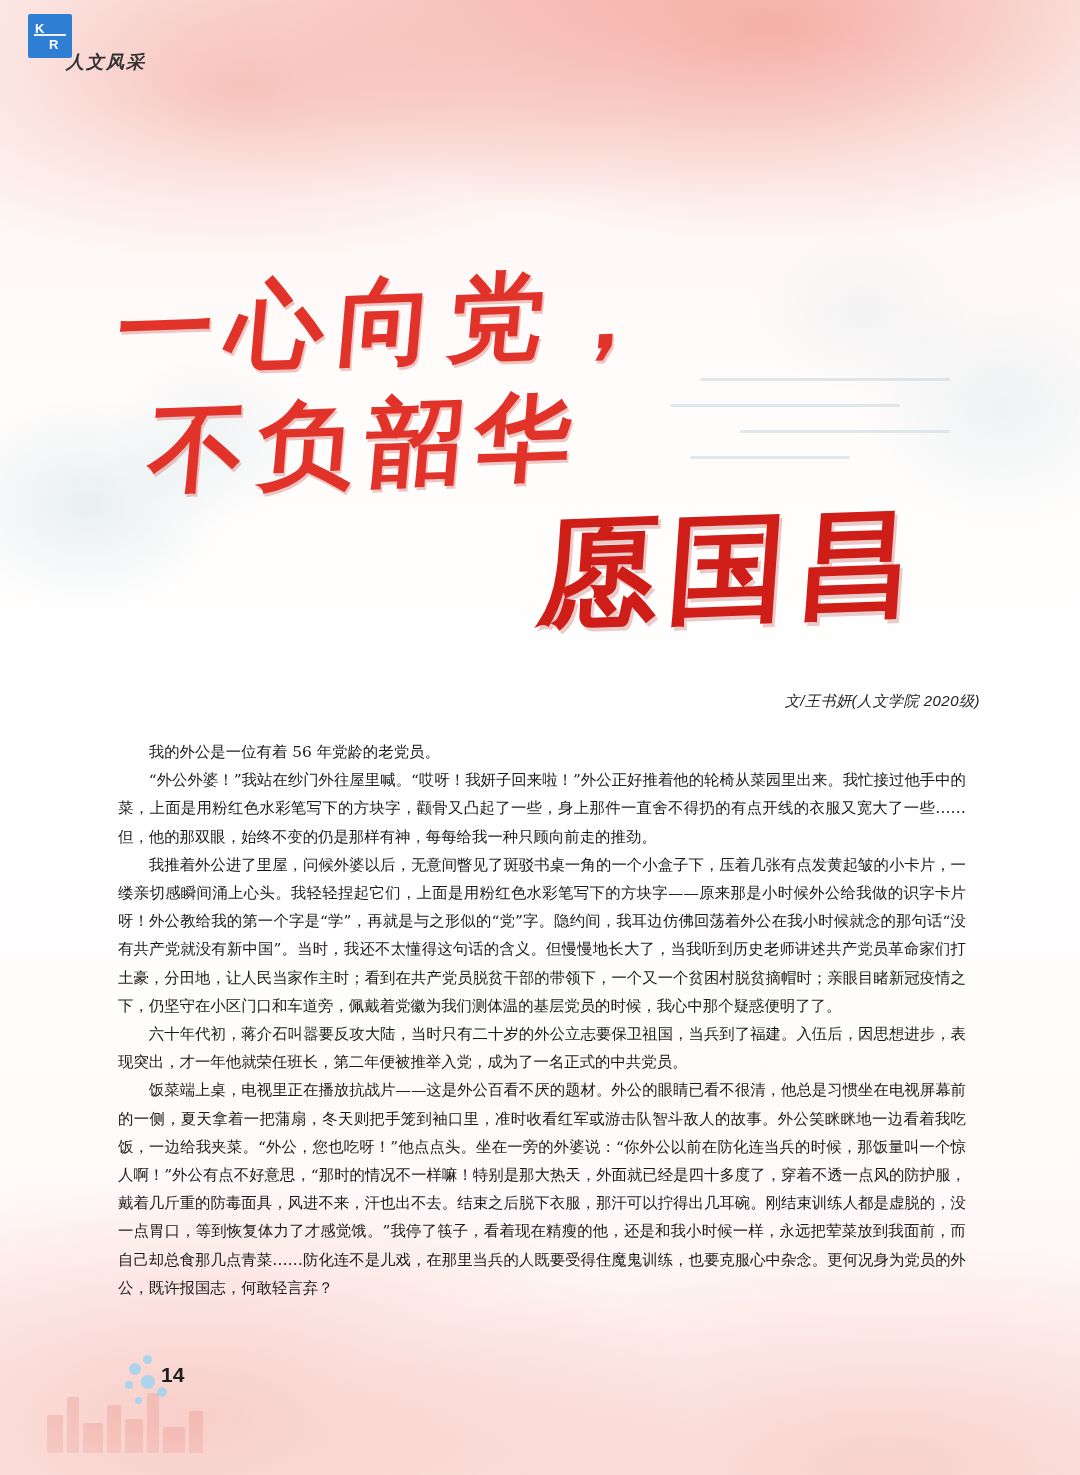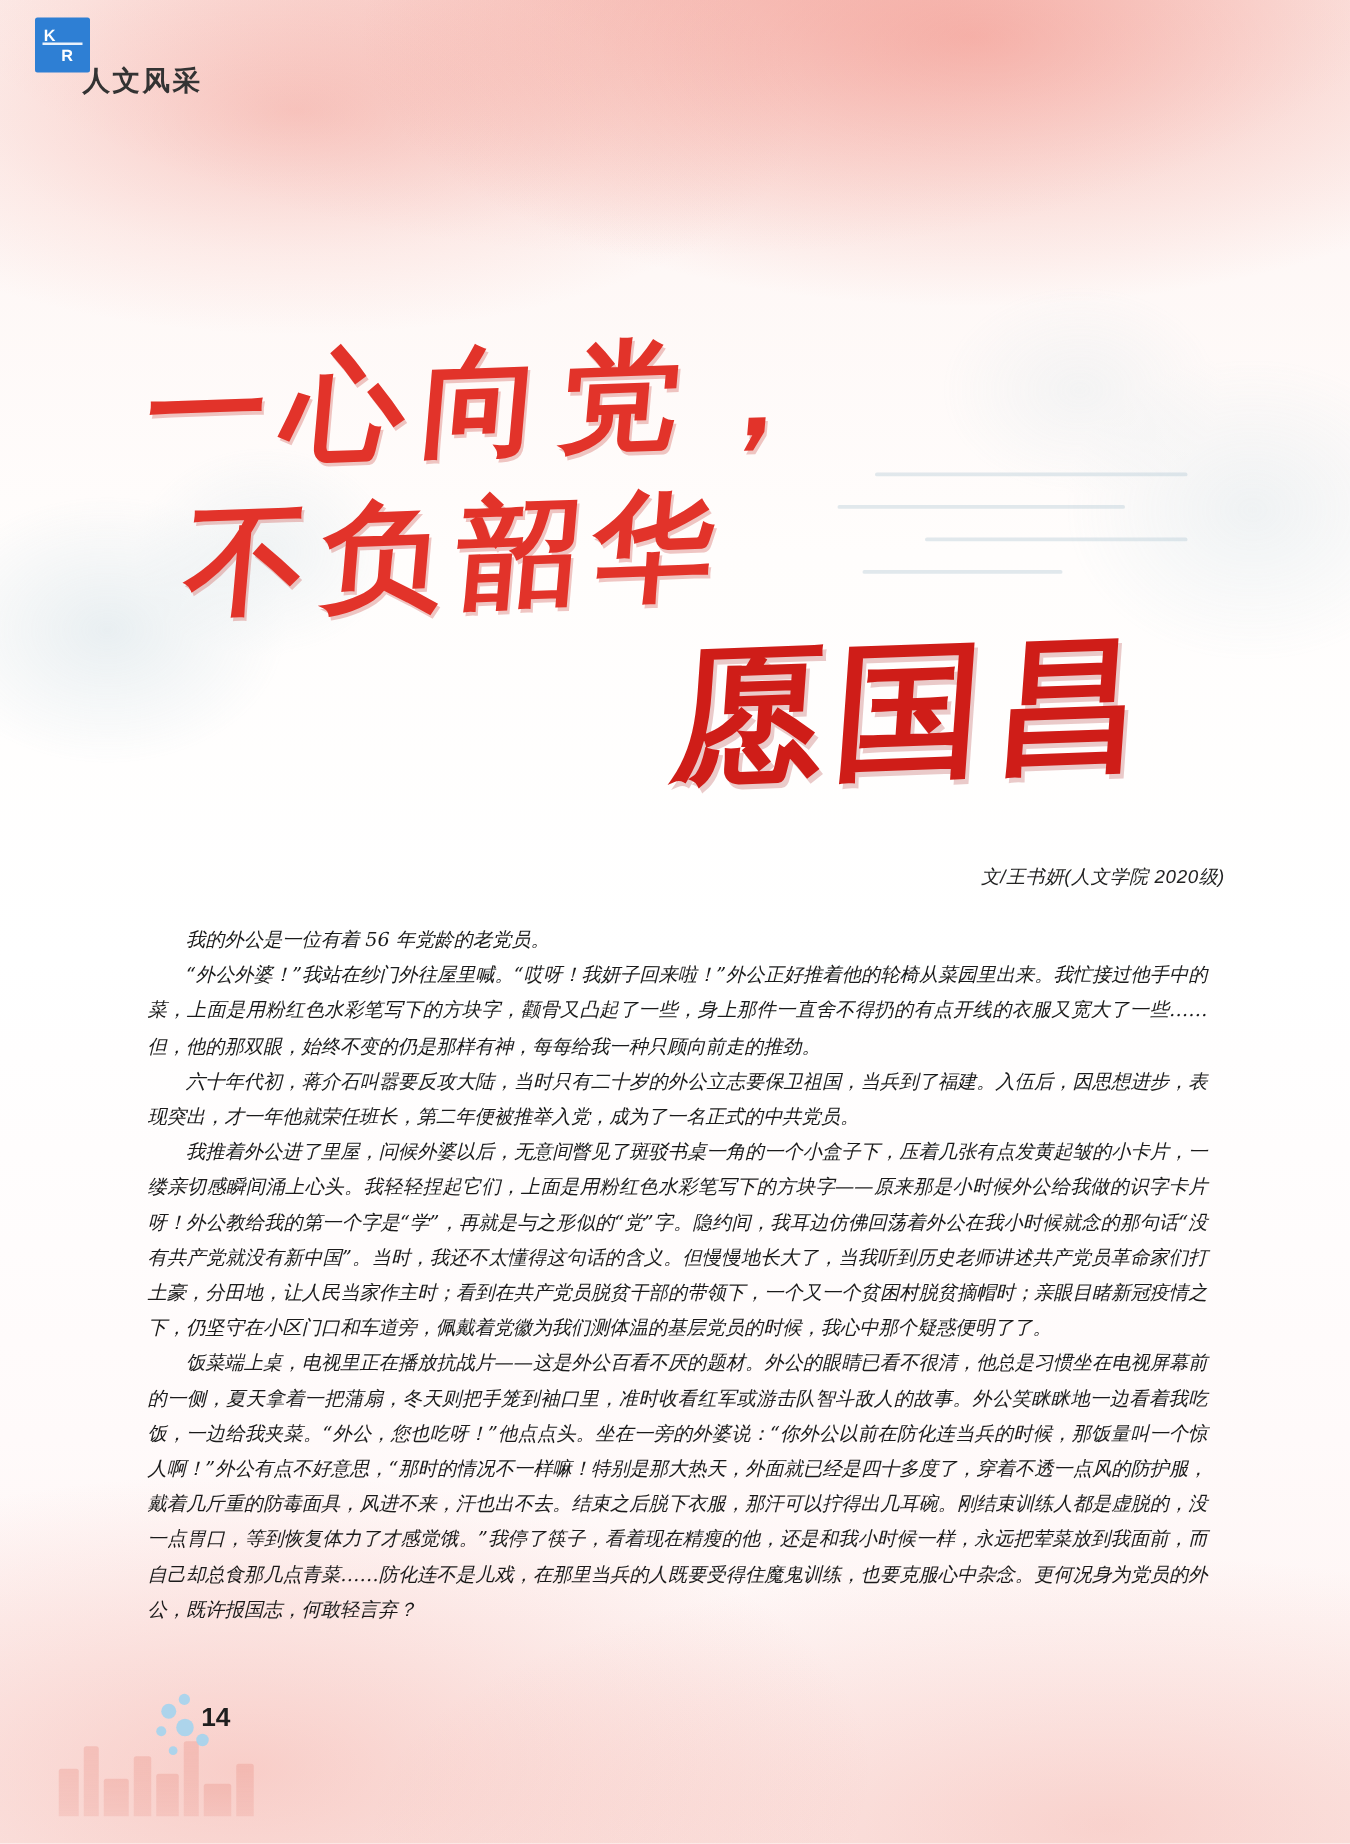--- a/index.html
+++ b/index.html
@@ -98,23 +98,24 @@
     width: 32px; height: 2px;
     background: #ffffff;
     opacity: 0.9;
   }
   .section-label {
     position: absolute;
     left: 66px;
     top: 50px;
     font-family: "Liberation Sans", sans-serif;
     font-weight: bold;
-    font-size: 22px;
+    font-size: 18px;
     letter-spacing: 2px;
     color: #333333;
+    font-style: italic;
   }
 
   
   .title-art {
     position: absolute;
     left: 0;
     top: 240px;
     width: 1080px;
     height: 390px;
     pointer-events: none;
@@ -173,21 +174,20 @@
     font-size: 15.4px;
     line-height: 28.2px;
     color: #1a1a1a;
     text-align: justify;
     text-justify: inter-character;
     font-family: "DejaVu Serif", "Liberation Serif", serif;
   }
   .body-col p {
     margin: 0;
     text-indent: 2em;
-    font-style: italic;
   }
 
   
   .footer {
     position: absolute;
     left: 15px;
     bottom: 0;
     width: 1080px;
     height: 170px;
   }
@@ -282,22 +282,22 @@
     <div class="title-line title-line-1">一心向党，</div>
     <div class="title-line title-line-2">不负韶华</div>
     <div class="title-line title-line-3">愿国昌</div>
   </div>
 
   <div class="byline">文/王书妍(人文学院 2020级)</div>
 
   <div class="body-col">
     <p>我的外公是一位有着 56 年党龄的老党员。</p>
     <p>“外公外婆！”我站在纱门外往屋里喊。“哎呀！我妍子回来啦！”外公正好推着他的轮椅从菜园里出来。我忙接过他手中的菜，上面是用粉红色水彩笔写下的方块字，颧骨又凸起了一些，身上那件一直舍不得扔的有点开线的衣服又宽大了一些……但，他的那双眼，始终不变的仍是那样有神，每每给我一种只顾向前走的推劲。</p>
+    <p>我推着外公进了里屋，问候外婆以后，无意间瞥见了斑驳书桌一角的一个小盒子下，压着几张有点发黄起皱的小卡片，一缕亲切感瞬间涌上心头。我轻轻捏起它们，上面是用粉红色水彩笔写下的方块字——原来那是小时候外公给我做的识字卡片呀！外公教给我的第一个字是“学”，再就是与之形似的“党”字。隐约间，我耳边仿佛回荡着外公在我小时候就念的那句话“没有共产党就没有新中国”。当时，我还不太懂得这句话的含义。但慢慢地长大了，当我听到历史老师讲述共产党员革命家们打土豪，分田地，让人民当家作主时；看到在共产党员脱贫干部的带领下，一个又一个贫困村脱贫摘帽时；亲眼目睹新冠疫情之下，仍坚守在小区门口和车道旁，佩戴着党徽为我们测体温的基层党员的时候，我心中那个疑惑便明了了。</p>
     <p>六十年代初，蒋介石叫嚣要反攻大陆，当时只有二十岁的外公立志要保卫祖国，当兵到了福建。入伍后，因思想进步，表现突出，才一年他就荣任班长，第二年便被推举入党，成为了一名正式的中共党员。</p>
-    <p>我推着外公进了里屋，问候外婆以后，无意间瞥见了斑驳书桌一角的一个小盒子下，压着几张有点发黄起皱的小卡片，一缕亲切感瞬间涌上心头。我轻轻捏起它们，上面是用粉红色水彩笔写下的方块字——原来那是小时候外公给我做的识字卡片呀！外公教给我的第一个字是“学”，再就是与之形似的“党”字。隐约间，我耳边仿佛回荡着外公在我小时候就念的那句话“没有共产党就没有新中国”。当时，我还不太懂得这句话的含义。但慢慢地长大了，当我听到历史老师讲述共产党员革命家们打土豪，分田地，让人民当家作主时；看到在共产党员脱贫干部的带领下，一个又一个贫困村脱贫摘帽时；亲眼目睹新冠疫情之下，仍坚守在小区门口和车道旁，佩戴着党徽为我们测体温的基层党员的时候，我心中那个疑惑便明了了。</p>
     <p>饭菜端上桌，电视里正在播放抗战片——这是外公百看不厌的题材。外公的眼睛已看不很清，他总是习惯坐在电视屏幕前的一侧，夏天拿着一把蒲扇，冬天则把手笼到袖口里，准时收看红军或游击队智斗敌人的故事。外公笑眯眯地一边看着我吃饭，一边给我夹菜。“外公，您也吃呀！”他点点头。坐在一旁的外婆说：“你外公以前在防化连当兵的时候，那饭量叫一个惊人啊！”外公有点不好意思，“那时的情况不一样嘛！特别是那大热天，外面就已经是四十多度了，穿着不透一点风的防护服，戴着几斤重的防毒面具，风进不来，汗也出不去。结束之后脱下衣服，那汗可以拧得出几耳碗。刚结束训练人都是虚脱的，没一点胃口，等到恢复体力了才感觉饿。”我停了筷子，看着现在精瘦的他，还是和我小时候一样，永远把荤菜放到我面前，而自己却总食那几点青菜……防化连不是儿戏，在那里当兵的人既要受得住魔鬼训练，也要克服心中杂念。更何况身为党员的外公，既许报国志，何敢轻言弃？</p>
   </div>
 
   <div class="footer">
     <div class="footer-city">
       <i></i>
         <i></i>
         <i></i>
         <i></i>
         <i></i>

